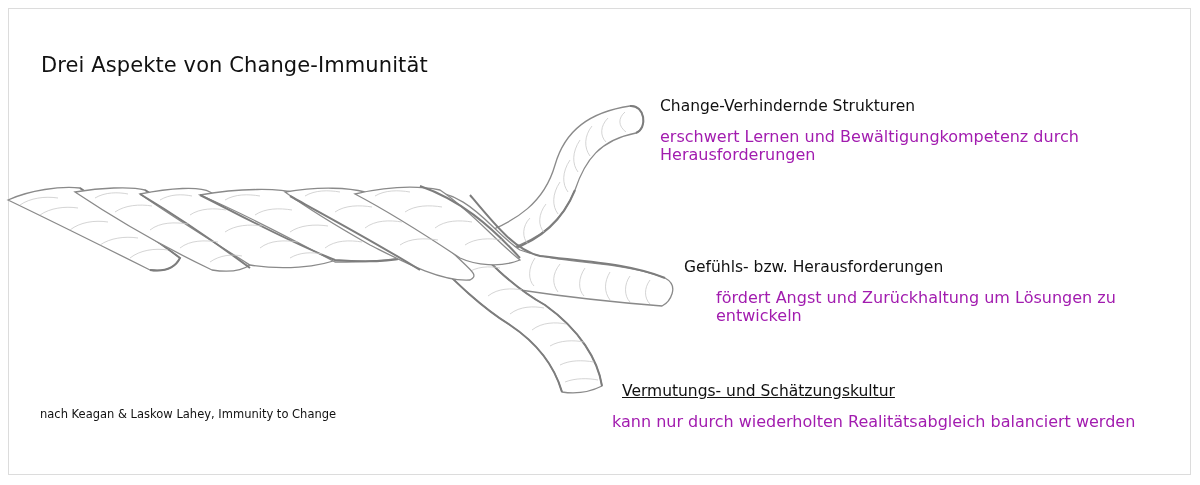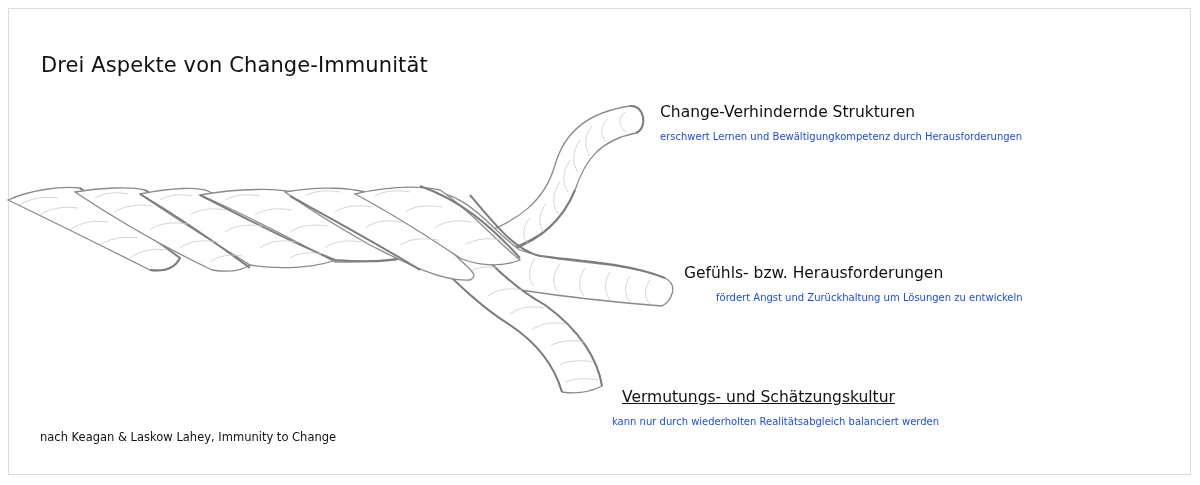--- a/index.html
+++ b/index.html
@@ -2,23 +2,23 @@
 <html><head>
   <meta charset="utf-8">
   <style>
     html, body { margin: 0; padding: 0; background: #ffffff; }
     body { width: 1200px; height: 485px; position: relative; overflow: hidden;
            font-family: "DejaVu Sans", "Liberation Sans", sans-serif; color: #111111; }
     .frame { position: absolute; left: 8px; top: 8px; width: 1183px; height: 467px;
              border: 1px solid #dcdcdc; box-sizing: border-box; background: #fff; }
     .title { position: absolute; left: 41px; top: 53px; font-size: 21px; letter-spacing: 0.1px;
              color: #111; white-space: nowrap; }
-    .label-head { position: absolute; font-size: 15.5px; color: #111; white-space: nowrap; margin-top: 6px; }
-    .label-desc { position: absolute; font-size: 10px; color: #1d4ed8; line-height: 18px; }
-    .source { position: absolute; left: 40px; top: 430px; font-size: 11.5px; color: #111; white-space: nowrap; }
+    .label-head { position: absolute; font-size: 15.5px; color: #111; white-space: nowrap; }
+    .label-desc { position: absolute; font-size: 16px; color: #a21caf; line-height: 18px; }
+    .source { position: absolute; left: 40px; top: 407px; font-size: 11.5px; color: #111; white-space: nowrap; }
     svg.rope { position: absolute; left: 0; top: 0; }
     .strand-outline { fill: #ffffff; stroke: #8a8a8a; stroke-width: 1.3; }
     .strand-edge { fill: none; stroke: #7d7d7d; stroke-width: 2; }
     .fiber { fill: none; stroke: #c9c9c9; stroke-width: 0.8; }
   </style>
 </head>
 <body>
 
 <div class="frame"></div>
 

